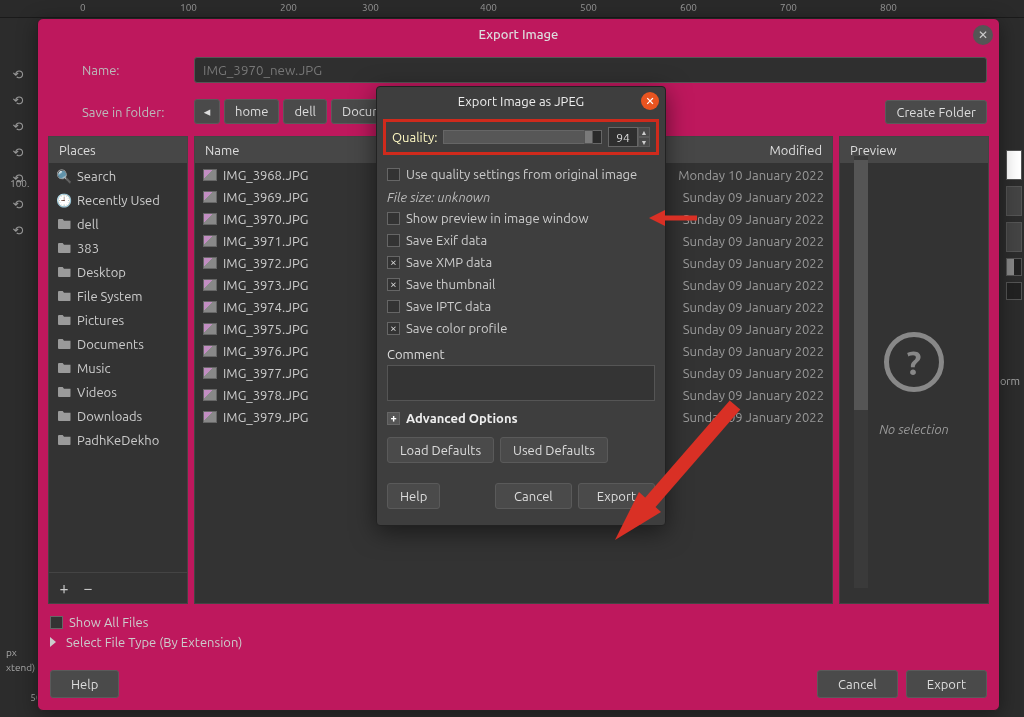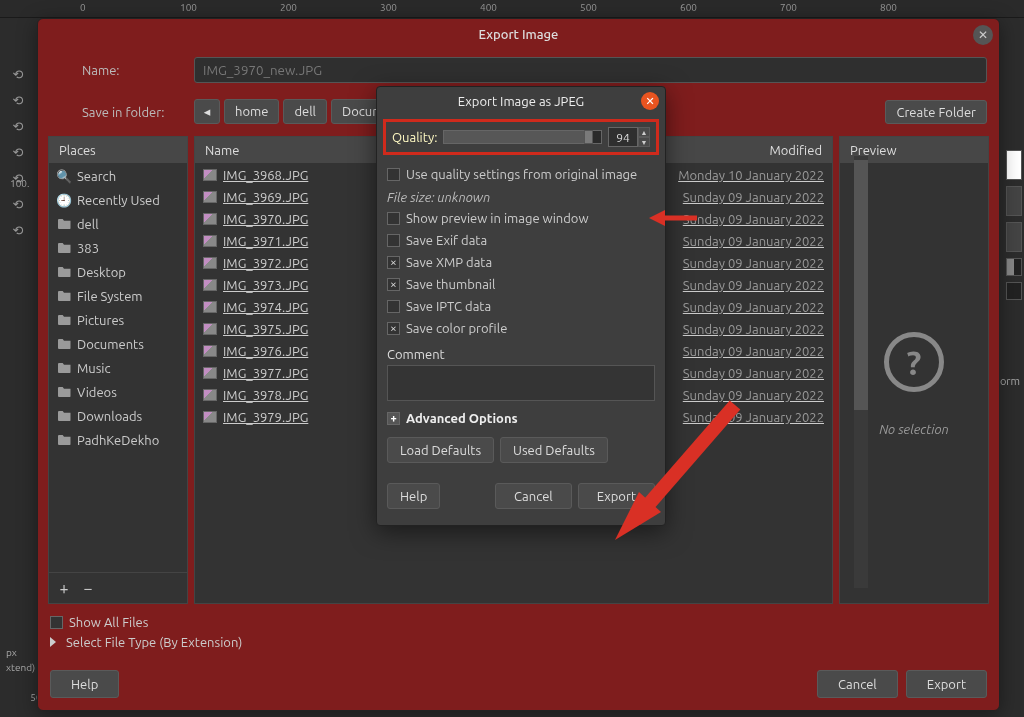--- a/index.html
+++ b/index.html
@@ -9,21 +9,21 @@
 .ruler span { position: absolute; top: 2px; }
 .left-tools { position: absolute; left: 0; top: 60px; width: 38px; background: #2c2c2c; }
 .left-tools div { width: 32px; height: 24px; margin: 2px; display:flex; align-items:center; justify-content:center; color:#999; }
 .left-meta { position: absolute; left: 0; bottom: 10px; font-size: 10px; color: #aaa; width: 50px; }
 .left-meta div { margin: 4px 6px; }
 .right-panel { position: absolute; right: 0; top: 150px; width: 20px; background: #2c2c2c; display:flex; flex-direction:column; gap:6px; align-items:center; }
 .right-panel div { width:16px; height: 30px; background:#444; border:1px solid #555; }
 
 .dialog-main {
   position: absolute; left: 37px; top: 18px; right: 24px; bottom: 6px;
-  background: #7f1d1d; border: 1px solid #222; border-radius: 6px;
+  background: #be185d; border: 1px solid #222; border-radius: 6px;
   display: flex; flex-direction: column; box-shadow: 0 4px 20px rgba(0,0,0,.4);
 }
 .titlebar { height: 30px; display: flex; align-items: center; justify-content: center; position: relative; color: #ddd; font-weight: 500; }
 .titlebar .close { position: absolute; right: 6px; top: 6px; width: 20px; height: 20px; background: #555; border-radius: 50%; color: #ccc; display:flex; align-items:center; justify-content:center; font-size:12px; cursor:pointer; }
 .row { display:flex; align-items: center; padding: 8px 12px; gap: 12px; }
 .label { color: #bbb; width: 100px; margin-left: 32px; }
 .name-input { flex:1; background: #2f2f2f; border:1px solid #555; padding:4px 8px; color:#777; height:26px; border-radius:3px; }
 .breadcrumb { display:flex; gap:4px; }
 .bc-btn { background: #4a4a4a; border:1px solid #5a5a5a; padding:4px 10px; border-radius:3px; color:#ddd; cursor:pointer; font-size:13px; }
 .bc-btn.icon-left { width:26px; padding:4px 0; display:flex; align-items:center; justify-content:center;}
@@ -33,21 +33,21 @@
 .col { background:#333; border:1px solid #444; display:flex; flex-direction:column; overflow:hidden; }
 .col-header { background:#474747; padding:6px 10px; border-bottom:1px solid #333; color:#ddd; font-size:13px; }
 .places { width:140px; }
 .files { flex:1; }
 .preview { width:150px; }
 .list { overflow-y:auto; overflow-x:hidden; flex:1; }
 .item { padding:5px 8px; display:flex; align-items:center; gap:6px; color:#ccc; font-size:13px; white-space:nowrap; }
 .ico { width:14px; height:12px; display:inline-flex; align-items:center; justify-content:center; color:#999; flex-shrink:0; }
 .folder-ico::before { content:""; display:inline-block; width:13px; height:10px; background:#9a9a9a; border-radius:1px; clip-path: polygon(0 0, 40% 0, 50% 18%, 100% 18%, 100% 100%, 0 100%); }
 .thumb-ico { width:14px; height:12px; background: linear-gradient(135deg, #c28ec2 40%, #888 40%); border:1px solid #666; flex-shrink:0; }
-.file-row { display:flex; justify-content:space-between; padding:4px 8px; gap:12px; align-items:center; color:#ccc; font-size:13px;text-decoration:underline; }
+.file-row { display:flex; justify-content:space-between; padding:4px 8px; gap:12px; align-items:center; color:#ccc; font-size:13px; }
 .file-row .fname { display:flex; align-items:center; gap:6px; }
 .file-row .fdate { color:#999; white-space: nowrap; }
 .preview-body { flex:1; display:flex; flex-direction:column; align-items:center; justify-content:center; color:#999; font-style:italic; }
 .qmark { width:60px; height:60px; border:5px solid #888; border-radius:50%; display:flex; align-items:center; justify-content:center; font-size:34px; color:#888; font-style:normal; margin-bottom:30px; font-weight:bold; }
 
 .places-footer { display:flex; gap:6px; padding:6px; border-top:1px solid #444; }
 .pf-btn { width:18px; height:18px; color:#ccc; font-size:16px; display:flex; align-items:center; justify-content:center; cursor:pointer; }
 
 .bottom-opts { padding: 8px 12px; }
 .chk { display:flex; align-items:center; gap:6px; color:#ccc; padding:3px 0; font-size:13px; }
@@ -95,21 +95,21 @@
 .files-sb { position:absolute; right:156px; top:156px; width:14px; height:432px; background:#3a3a3a; }
 .files-sb .thumb { width:100%; height:250px; background:#555; margin-top:4px; }
 </style>
 </head>
 <body>
 
 <div class="ruler">
   <span style="left:80px">0</span>
   <span style="left:180px">100</span>
   <span style="left:280px">200</span>
-  <span style="left:380px">300</span>
+  <span style="left:362px">300</span>
   <span style="left:480px">400</span>
   <span style="left:580px">500</span>
   <span style="left:680px">600</span>
   <span style="left:780px">700</span>
   <span style="left:880px">800</span>
 </div>
 
 <div class="left-tools">
   <div>⟲</div>
   <div>⟲</div>

